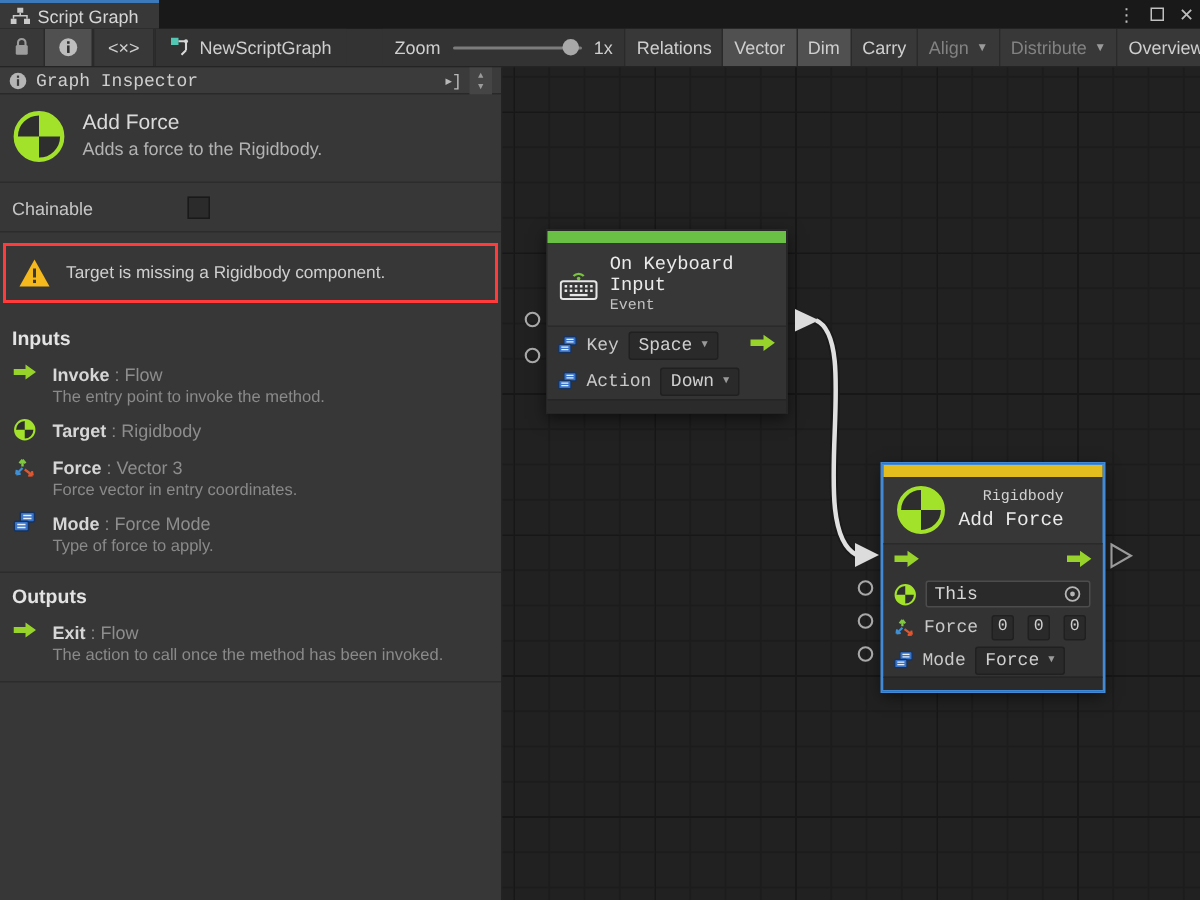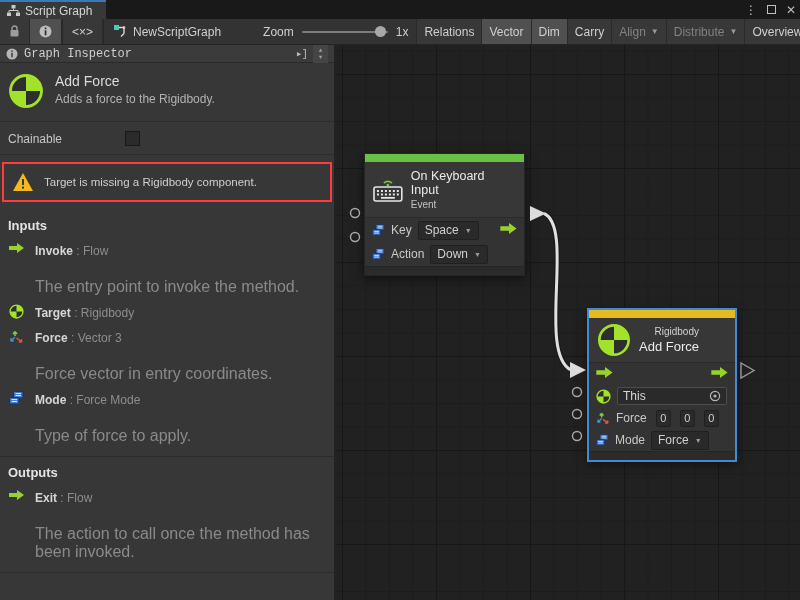--- a/index.html
+++ b/index.html
@@ -43,36 +43,36 @@
   .unit-desc { font-size:12px; color:#b2b2b2; }
   .chain-row { display:flex; align-items:center; padding:9px 8px 8px 8px; font-size:12px; color:#c6c6c6; border-bottom:1px solid #2c2c2c; }
   .checkbox { width:15px; height:15px; background:#2b2b2b; border:1px solid #191919; margin-left:63px; }
   .warning { margin:7px 2px 8px 2px; border:2px solid #ff3b3b; display:flex; align-items:center; gap:10px; padding:8px 8px; }
   .warning-text { font-size:11.5px; color:#cfcfcf; }
   .section-h { font-size:13px; font-weight:bold; color:#e3e3e3; padding:8px 8px 2px 8px; }
   .port-row { display:flex; gap:10px; padding:6px 8px 1px 8px; }
   .port-ico { width:17px; flex:0 0 auto; display:flex; justify-content:center; padding-top:1px; }
   .port-name { font-size:12px; color:#d6d6d6; font-weight:bold; }
   .port-type { font-size:12px; color:#8d8d8d; font-weight:normal; }
-  .port-desc { font-size:16px; color:#8a8a8a; margin-top:19px; }
+  .port-desc { font-size:11px; color:#8a8a8a; margin-top:0; }
   .divider { height:1px; background:#2c2c2c; margin-top:10px; }
 
   
   .canvas { position:relative; flex:1; background-color:#212121; overflow:hidden;
     background-image:
       linear-gradient(#171717 1px, transparent 1px),
       linear-gradient(90deg, #171717 1px, transparent 1px),
       linear-gradient(#1c1c1c 1px, transparent 1px),
       linear-gradient(90deg, #1c1c1c 1px, transparent 1px);
     background-size:94px 94px, 94px 94px, 23.5px 23.5px, 23.5px 23.5px;
     background-position:0 29px, 7px 0, 0 5.5px, 7px 0; }
   .overlay { position:absolute; inset:0; width:100%; height:100%; pointer-events:none; }
 
   
-  .node { position:absolute; background:#373737; box-shadow:0 3px 10px rgba(0,0,0,.55); border:1px solid #262626; }
+  .node { position:absolute; background:#373737; box-shadow:0 3px 10px rgba(0,0,0,.55); border:1px solid #262626;font-family:Liberation Mono, monospace; }
   .node.selected { border:1px solid #4289d6; box-shadow:0 0 0 1px #4289d6, 0 3px 10px rgba(0,0,0,.55);text-align:right; }
   .node-strip { height:8px; }
   .node-head { display:flex; align-items:center; gap:8px; padding:7px 9px 7px 8px; }
   .node-title { font-size:12.5px; color:#eaeaea; }
   .node-sub { font-size:10px; color:#c2c2c2; margin-top:2px; }
   .node-kicker { font-size:10px; color:#d2d2d2; margin-bottom:2px; }
   .node-title-lg { font-size:13px; color:#eaeaea; }
   .node-body { background:#333333; border-top:1px solid #2a2a2a; }
   .node-row { height:24px; display:flex; align-items:center; gap:6px; padding:0 8px 0 7px; font-size:12px; color:#c9c9c9; position:relative; }
   .node-row.h22 { height:22px; }

